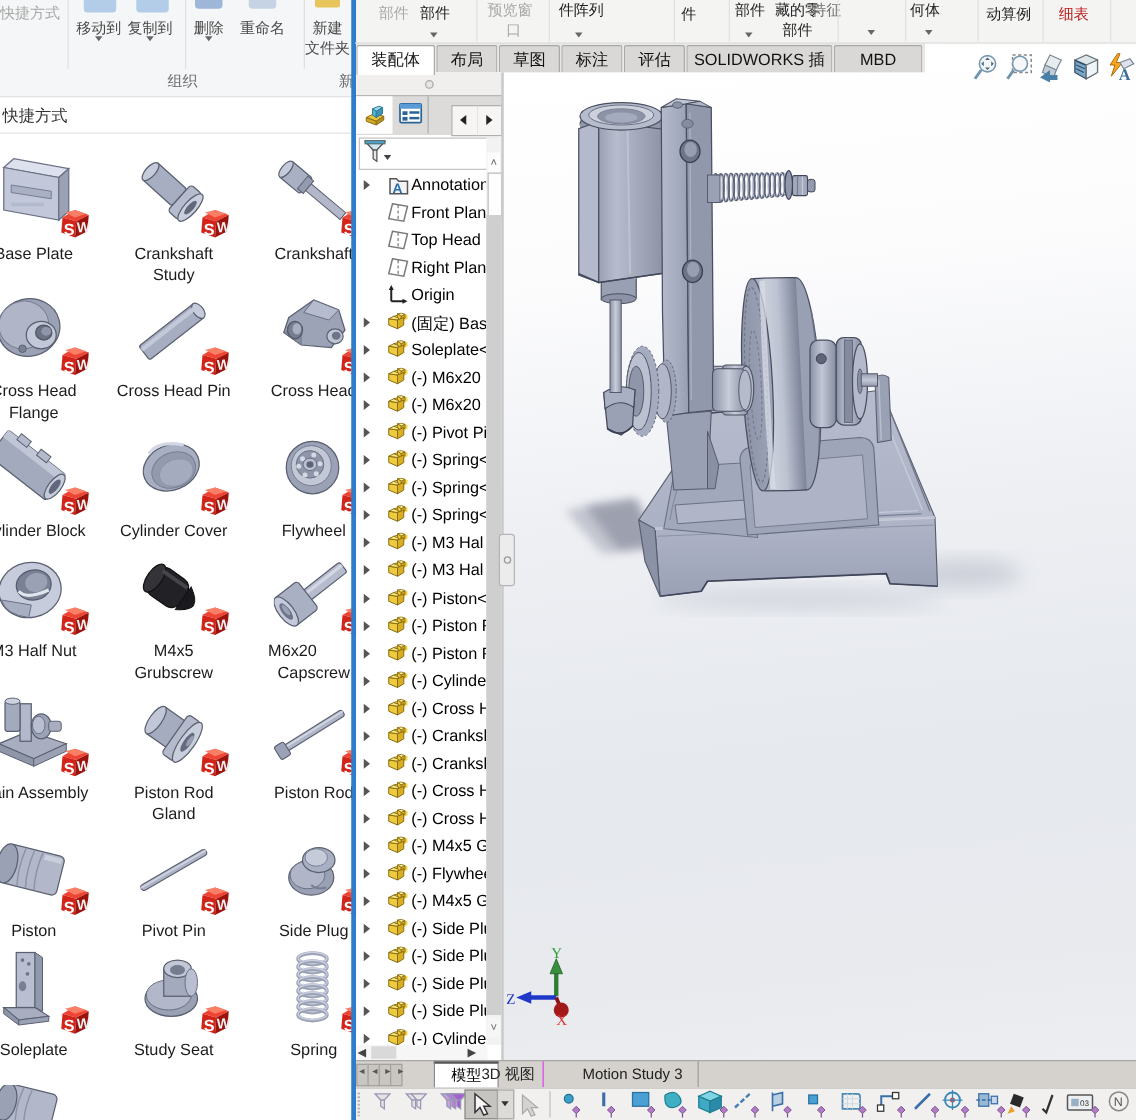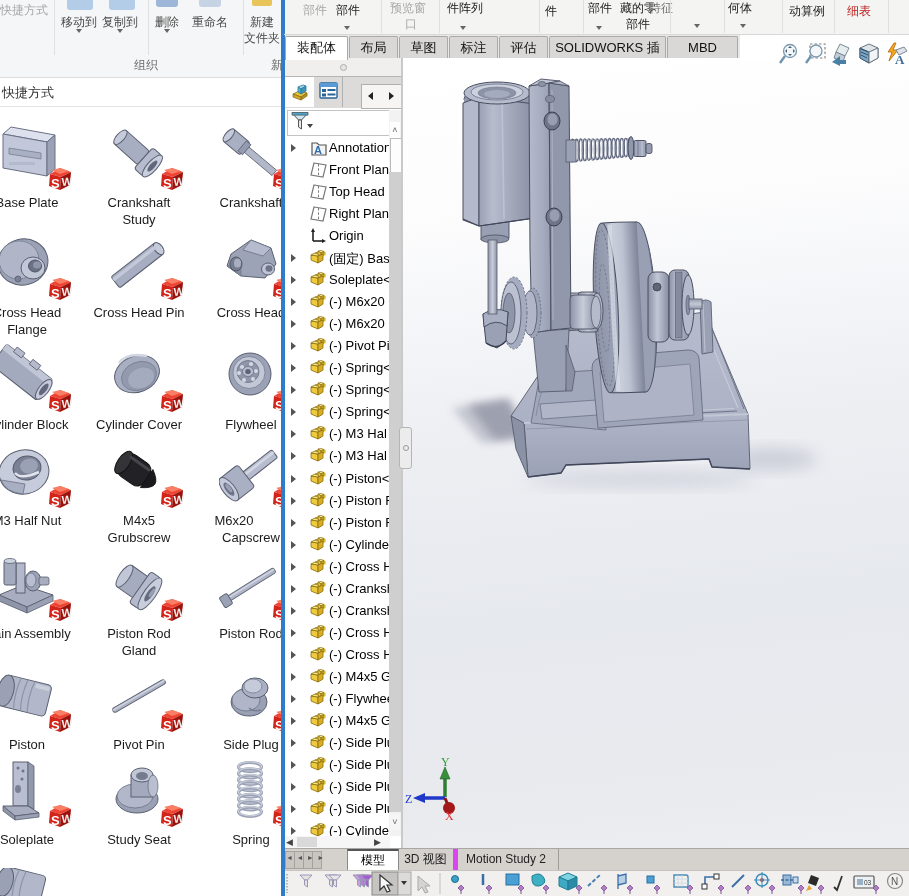--- a/index.html
+++ b/index.html
@@ -1091,22 +1091,22 @@
 <text x="40" y="65" font-size="12" fill="#e03030" font-family="Liberation Serif">X</text>
 </svg>
 
 <div class="abs" style="left:284.5px;top:848px;width:624.5px;height:22px;background:#d5d2ce;border-top:1px solid #a9a7a4"></div>
 <div class="abs" style="left:285px;top:851px;width:8px;height:16px;background:#c9c6c2;border:1px solid #a5a29e"></div>
 <div class="abs" style="left:294px;top:851px;width:8px;height:16px;background:#c9c6c2;border:1px solid #a5a29e"></div>
 <div class="abs" style="left:303px;top:851px;width:8px;height:16px;background:#c9c6c2;border:1px solid #a5a29e"></div>
 <div class="abs" style="left:312px;top:851px;width:8px;height:16px;background:#c9c6c2;border:1px solid #a5a29e"></div>
 <div class="abs" style="left:286px;top:854px;font-size:7px;color:#555;letter-spacing:3.5px;font-family:'Liberation Sans'">◄◄►►</div>
 <div class="abs" style="left:347px;top:849px;width:50px;height:21px;background:#fff;border:1px solid #8a8a8a;border-top:2px solid #555;font-size:12px;text-align:center;line-height:19px;color:#000">模型</div>
-<div class="abs" style="left:398px;top:849px;width:55px;height:21px;border-right:5px solid #d946ef;font-size:12px;text-align:center;line-height:21px;color:#222">3D 视图</div>
-<div class="abs" style="left:454px;top:849px;width:104px;height:21px;border-right:1px solid #a09d99;font-size:12px;text-align:center;line-height:21px;color:#222">Motion Study 2</div>
+<div class="abs" style="left:379px;top:849px;width:55px;height:21px;border-right:1px solid #d946ef;font-size:12px;text-align:center;line-height:21px;color:#222">3D 视图</div>
+<div class="abs" style="left:454px;top:849px;width:104px;height:21px;border-right:1px solid #a09d99;font-size:12px;text-align:center;line-height:21px;color:#222">Motion Study 3</div>
 <div class="abs" style="left:284.5px;top:870px;width:624.5px;height:26px;background:#f1f0ef;border-top:1px solid #c6c4c1"></div>
 <svg class="abs" style="left:284px;top:871px" width="625" height="25" viewBox="0 0 625 25">
     <line x1="3" y1="3" x2="3" y2="22" stroke="#b9b7b4" stroke-width="2" stroke-dasharray="1.5,1.5"></line>
     <g transform="translate(16 0)" opacity="1">
       <polygon points="0,4 12,4 7.5,9 4.5,9" fill="#e4e3e1" stroke="#9a98b5" stroke-width="1"></polygon>
       <polygon points="4.5,9 7.5,9 7.5,16 4.5,14" fill="#e4e3e1" stroke="#9a98b5" stroke-width="1"></polygon>
     </g>
     <g transform="translate(41 0)" opacity="1">
       <polygon points="0,4 12,4 7.5,9 4.5,9" fill="#e4e3e1" stroke="#9a98b5" stroke-width="1"></polygon>
       <polygon points="4.5,9 7.5,9 7.5,16 4.5,14" fill="#e4e3e1" stroke="#9a98b5" stroke-width="1"></polygon>

